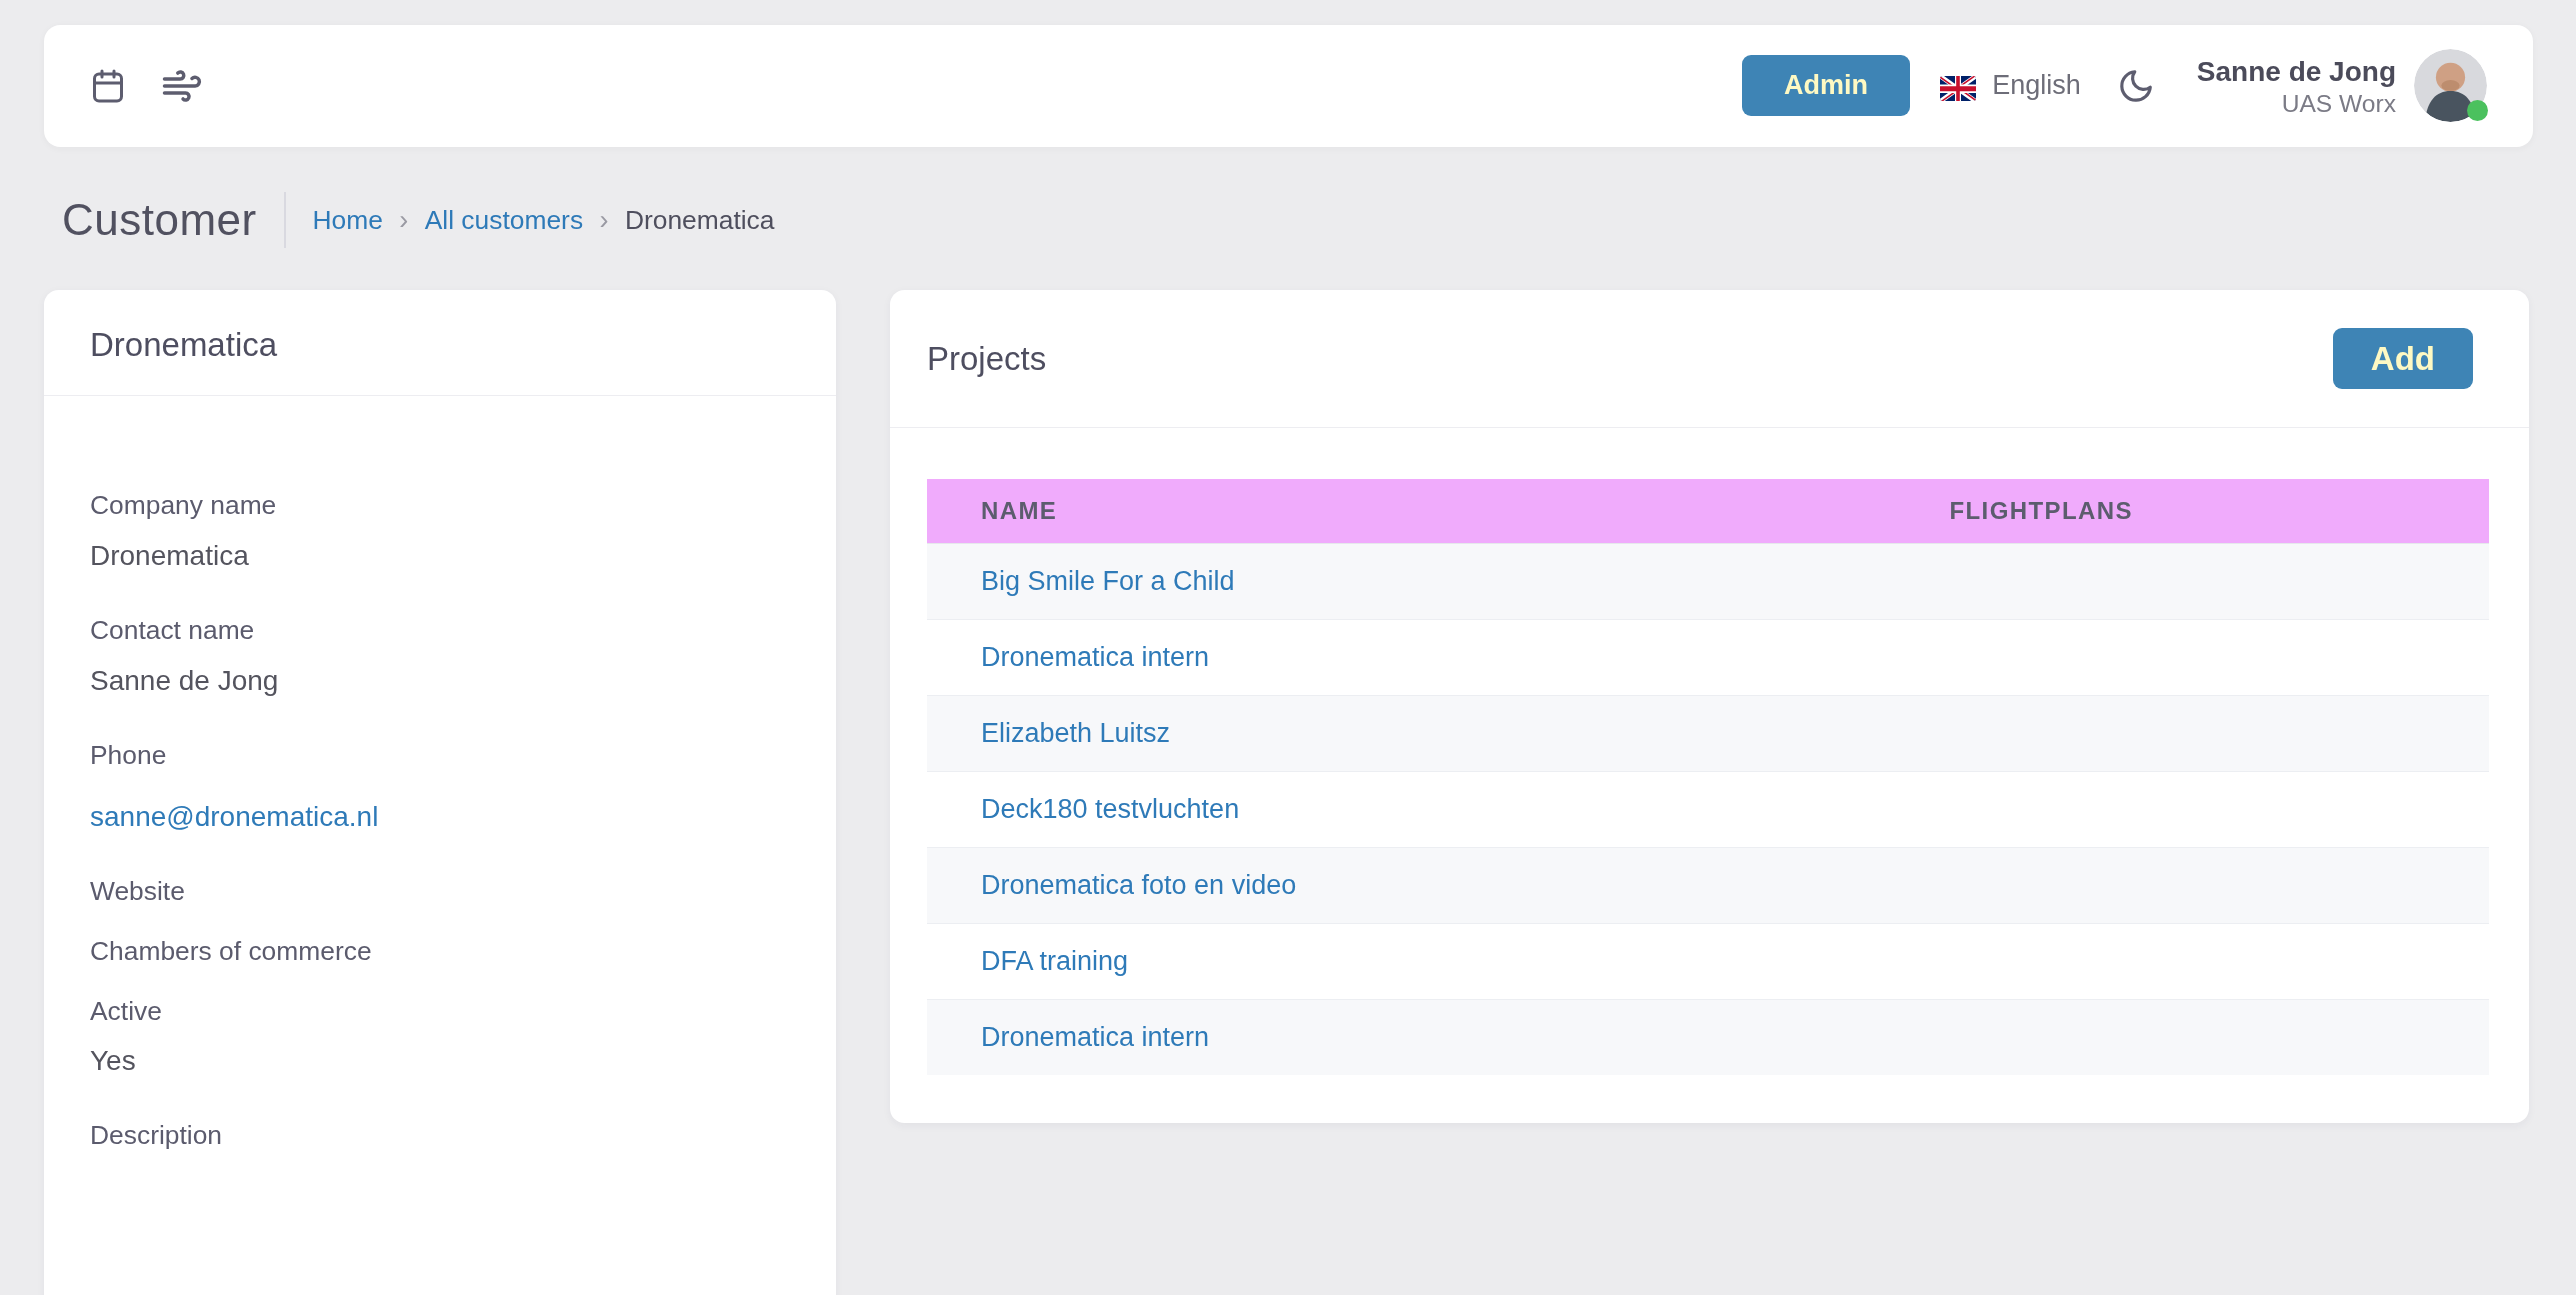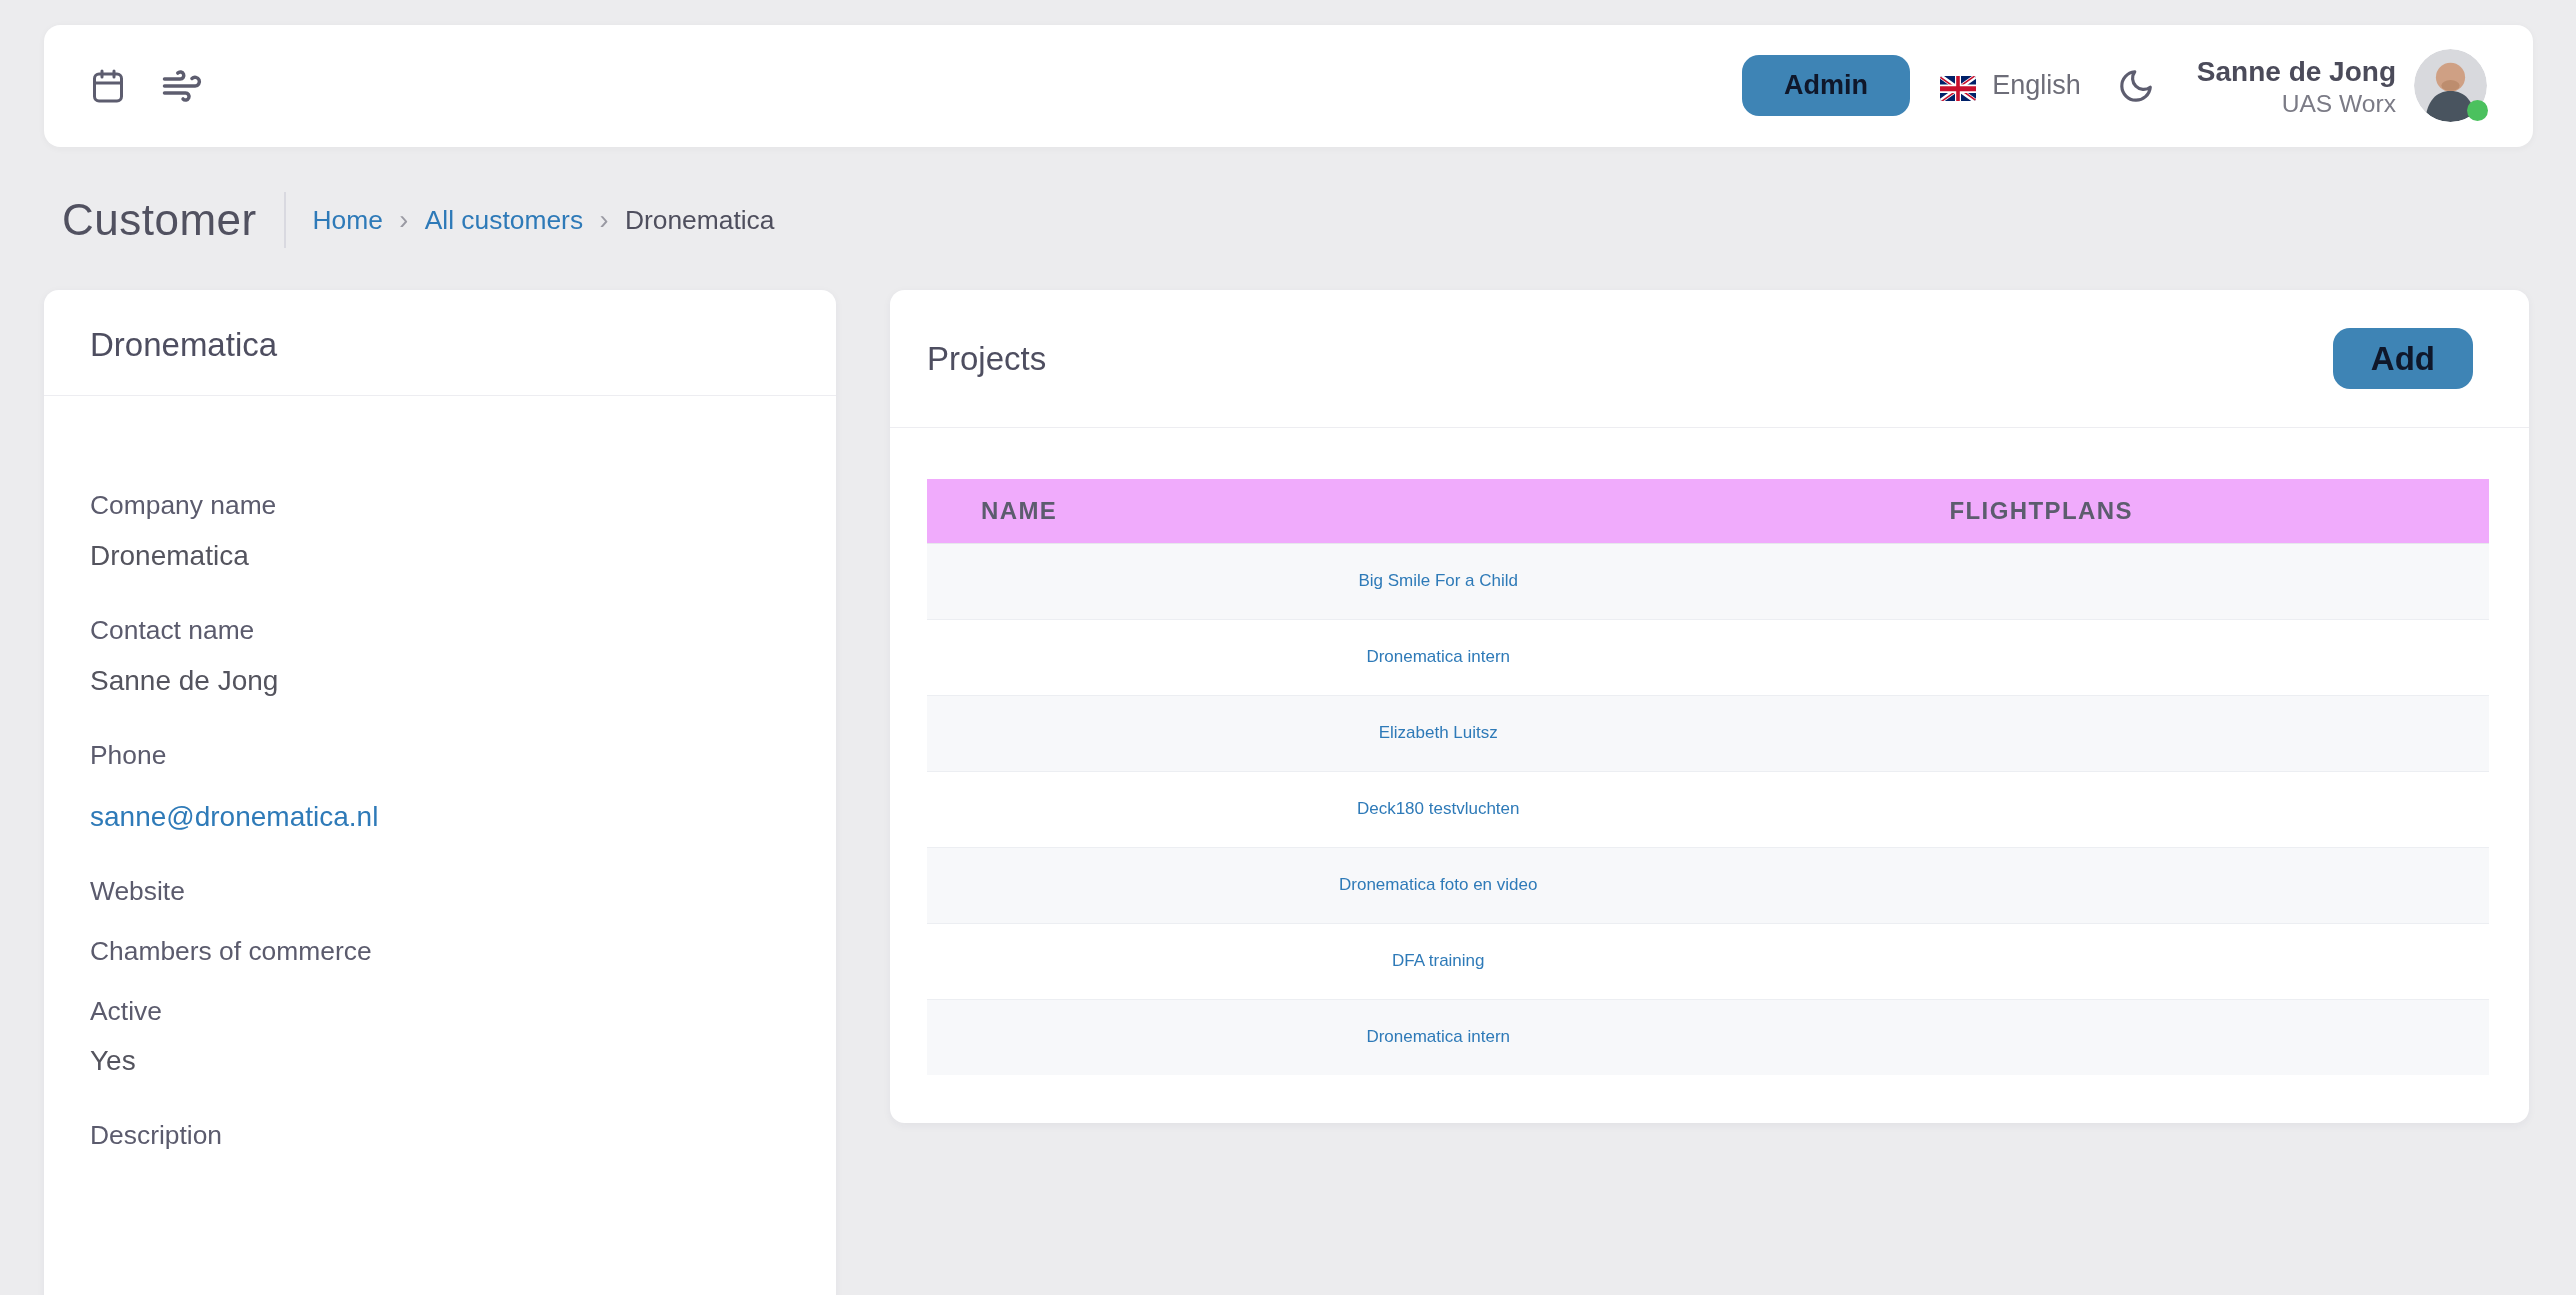--- a/index.html
+++ b/index.html
@@ -16,22 +16,22 @@
     position: absolute; left: 44px; top: 24.6px; width: 2489px; height: 122px;
     background: #fff; border-radius: 16.4px; display: flex; align-items: center;
     padding: 0 46px; box-shadow: 0 1.8px 7.3px rgba(40,40,60,.04);
   }
   .topbar-icons { display: flex; align-items: center; gap: 35px; color: #5d5d6f; }
   .icon-btn { display: inline-flex; cursor: pointer; color: #5d5d6f; }
   .icon-btn svg { display: block; }
   .topbar-right { margin-left: auto; display: flex; align-items: center; }
 
   .btn {
-    border: none; color: #0f172a; background: var(--accent, #3e84b5);
-    border-radius: 17px; font-family: inherit; font-weight: 700; cursor: pointer;
+    border: none; color: #fef9c3; background: var(--accent, #3e84b5);
+    border-radius: 9px; font-family: inherit; font-weight: 700; cursor: pointer;
   }
   .btn-admin { height: 61px; padding: 0 42px; font-size: 27px; }
 
   .lang { display: flex; align-items: flex-end; gap: 16.4px; margin-left: 30px; cursor: pointer; }
   .flag { width: 36px; height: 25.5px; border-radius: 2.7px; overflow: hidden; display: inline-block; }
   .flag svg { display: block; width: 100%; height: 100%; }
   .lang-label { font-size: 27px; color: #6d6d78; }
   .moon { margin-left: 36px; }
 
   .user { display: flex; align-items: center; margin-left: 42px; cursor: pointer; }
@@ -74,21 +74,21 @@
   .btn-add { height: 61px; padding: 0 38px; font-size: 33px; }
 
   .table-wrap { margin: 51px 40px 0 37px; }
   table { width: 100%; border-collapse: collapse; }
   th {
     background: #f0abfc; height: 64px; text-align: left; font-size: 24px; font-weight: 700;
     letter-spacing: 1.4px; color: #5c5c6e; padding: 0 0 0 54px;
   }
   th.col-name { width: 62%; }
   thead tr { border-bottom: 1.8px solid #e6e8ec; }
-  td { height: 76px; padding: 0 0 0 54px; font-size: 17px; border-top: 1.8px solid #eceef2; text-align: center; }
+  td { height: 76px; padding: 0 0 0 54px; font-size: 27px; border-top: 1.8px solid #eceef2; }
   tbody tr:first-child td { border-top: none; }
   tbody tr:nth-child(odd) { background: #f7f8fa; }
   td a { color: var(--link, #2e7ab8); text-decoration: none; cursor: pointer; }
 </style>
 </head>
 <body>
 
 <header class="topbar">
   <div class="topbar-icons">
     <span class="icon-btn">

